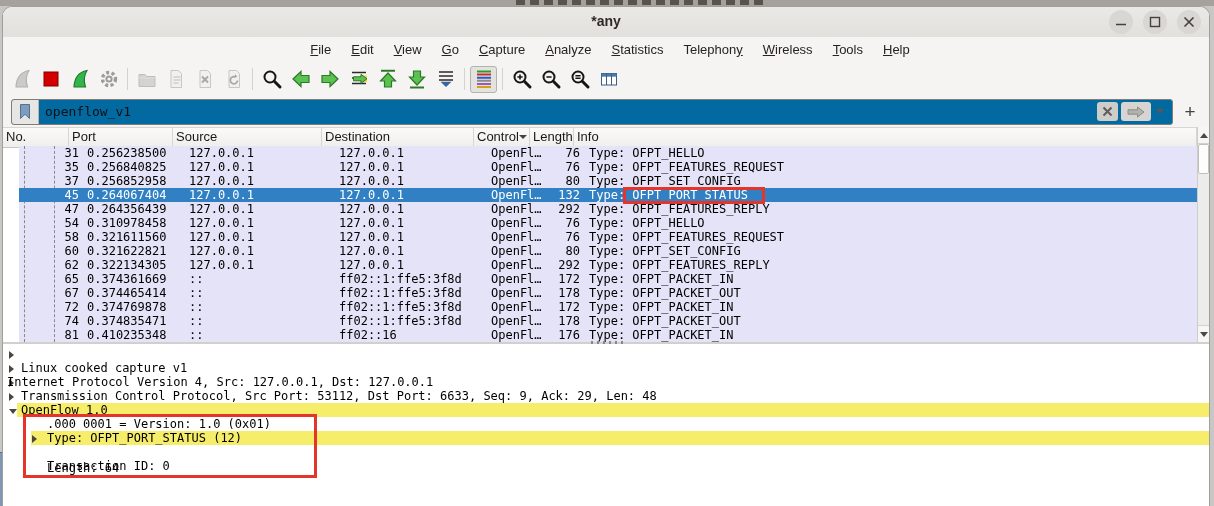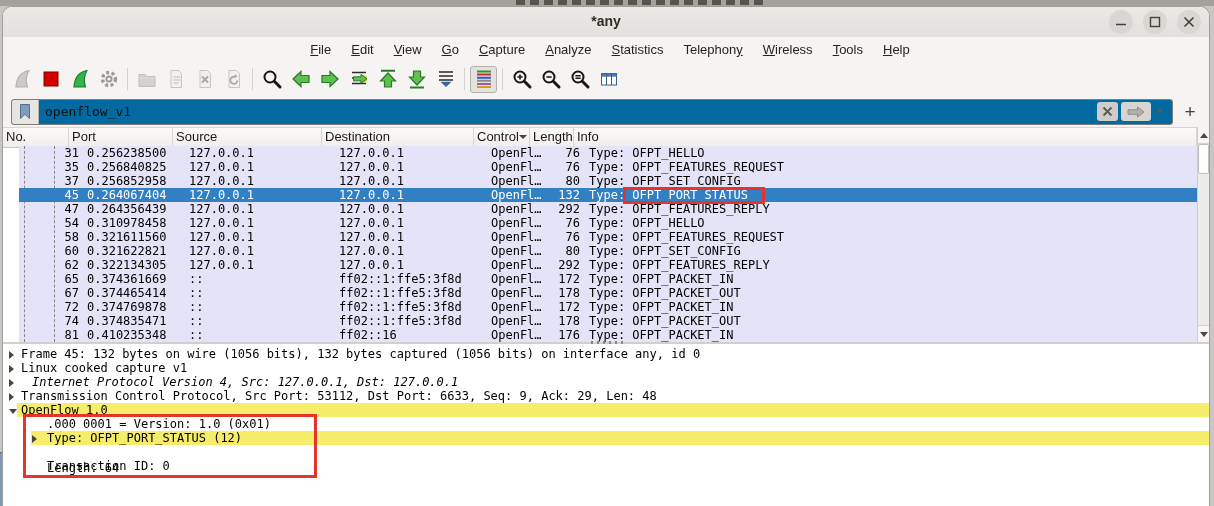--- a/index.html
+++ b/index.html
@@ -497,29 +497,28 @@
           <div class="tri-down"></div>
         </div>
     </div>
 
     <div class="splitter"></div>
     <div class="split-dots"></div>
 
     <div class="details" id="details">
       <div class="drow" style="top: 3px;">
           <div class="darrow collapsed" style="left: 6px;"></div>
-          <span class="dtext" style="left: 18px;">Frame 45: 132 bytes on wire (1056 bits), 132 bytes captured (1056 bits) on interface any, id 0</span>
         </div>
         <div class="drow" style="top: 17px;">
           <div class="darrow collapsed" style="left: 6px;"></div>
           <span class="dtext" style="left: 18px;">Linux cooked capture v1</span>
         </div>
         <div class="drow" style="top: 31px;">
           <div class="darrow collapsed" style="left: 6px;"></div>
-          <span class="dtext" style="left: 29px; font-style: italic;">Internet Protocol Version 4, Src: 127.0.0.1, Dst: 127.0.0.1</span>
+          <span class="dtext" style="left: 4px;">Internet Protocol Version 4, Src: 127.0.0.1, Dst: 127.0.0.1</span>
         </div>
         <div class="drow" style="top: 45px;">
           <div class="darrow collapsed" style="left: 6px;"></div>
           <span class="dtext" style="left: 18px;">Transmission Control Protocol, Src Port: 53112, Dst Port: 6633, Seq: 9, Ack: 29, Len: 48</span>
         </div>
         <div class="drow" style="top: 59px;">
           <div class="dhl" style="left: 14px;"></div>
           <div class="darrow expanded" style="left: 6px;"></div>
           <span class="dtext" style="left: 18px;">OpenFlow 1.0</span>
         </div>

